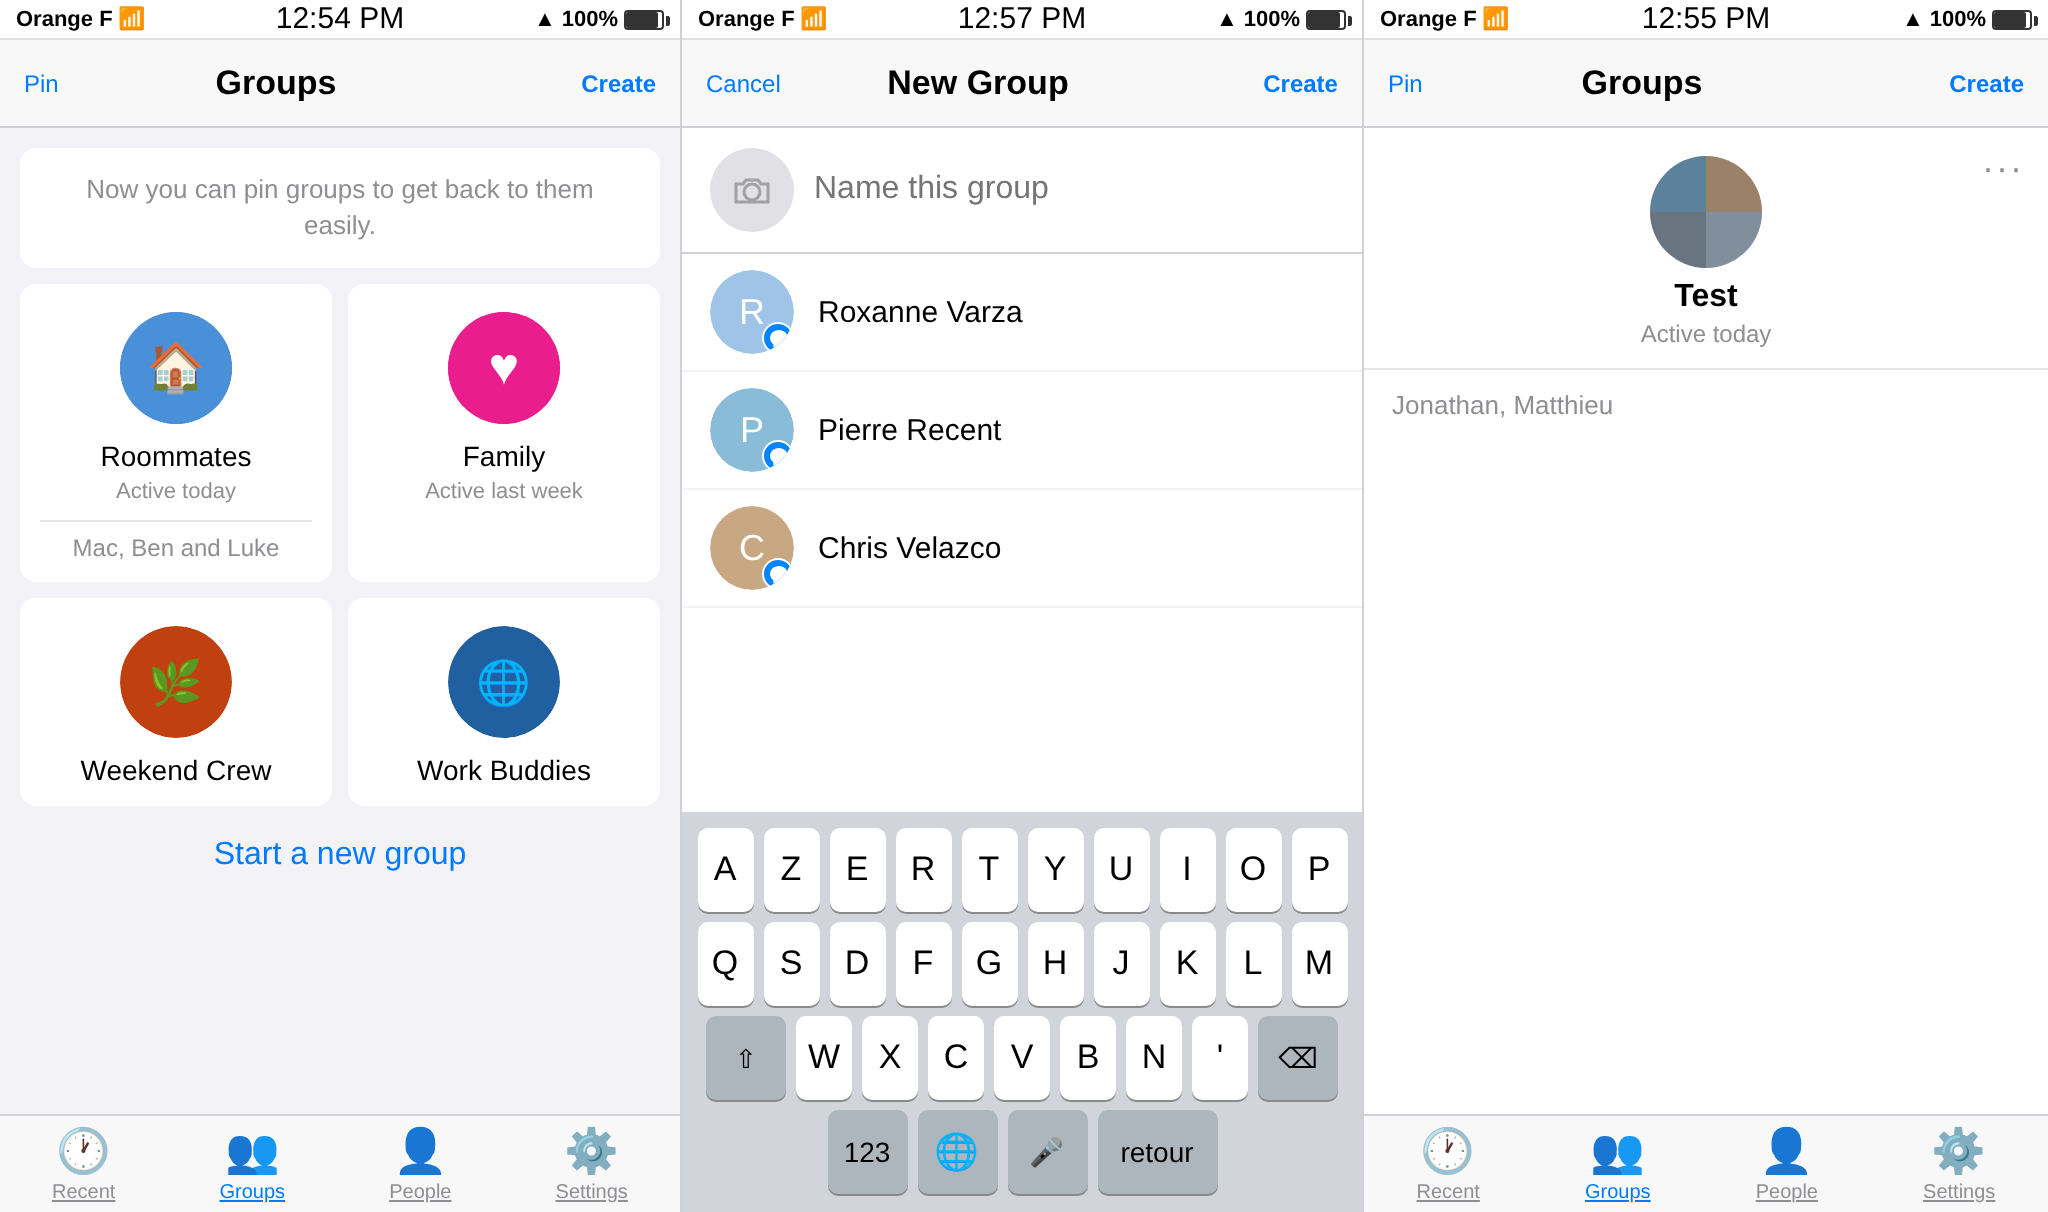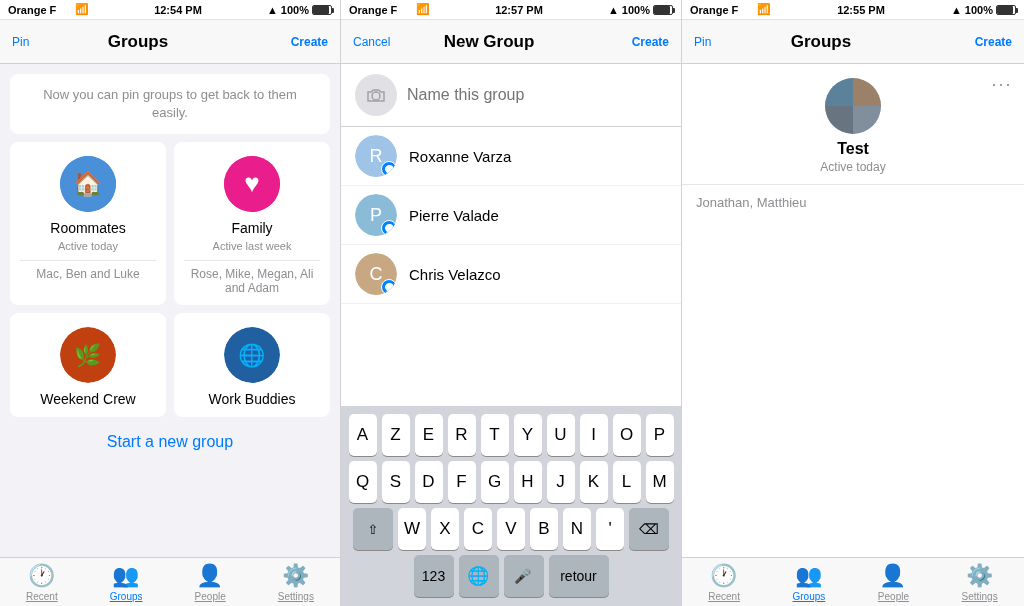--- a/index.html
+++ b/index.html
@@ -29,23 +29,23 @@
       background: #fff;
       display: flex;
       align-items: center;
       justify-content: space-between;
       padding: 0 8px;
       font-size: 11px;
       font-weight: 600;
       color: #000;
       border-bottom: 1px solid #e0e0e5;
     }
-    .status-left { display: flex; align-items: center; gap: 19px; justify-content: space-between; }
+    .status-left { display: flex; align-items: center; gap: 3px; justify-content: space-between; }
     .status-right { display: flex; align-items: center; gap: 3px; }
-    .status-center { font-size: 11px; font-weight: 700; }
+    .status-center { font-size: 15px; font-weight: 400; }
     .battery {
       display: inline-flex;
       align-items: center;
       width: 20px; height: 10px;
       border: 1.5px solid #333; border-radius: 2px;
       position: relative; font-size: 7px;
     }
     .battery::after {
       content: '';
       position: absolute; right: -3.5px; top: 2.5px;
@@ -323,21 +323,20 @@
 
     <div class="group-card">
       <div class="group-avatar" style="background:#e91e8c;">
         <svg viewBox="0 0 56 56">
             <circle cx="28" cy="28" r="28" fill="#e91e8c"></circle>
             <text x="28" y="36" text-anchor="middle" fill="white" font-size="26">♥</text>
           </svg>
       </div>
       <span class="group-name">Family</span>
       <span class="group-status">Active last week</span>
-      <div class="group-members">Rose, Mike, Megan, Ali and Adam</div>
     </div>
 
     <div class="group-card">
       <div class="group-avatar">
         <svg viewBox="0 0 56 56">
             <circle cx="28" cy="28" r="28" fill="#c04010"></circle>
             <text x="28" y="36" text-anchor="middle" fill="white" font-size="22">🌿</text>
           </svg>
       </div>
       <span class="group-name">Weekend Crew</span>
@@ -432,21 +431,21 @@
         <svg viewBox="0 0 42 42">
             <circle cx="21" cy="21" r="21" fill="#8abcd8"></circle>
             <text x="21" y="27" text-anchor="middle" fill="white" font-size="18">P</text>
           </svg>
         <div class="messenger-badge">
           <svg viewBox="0 0 9 9" fill="white">
               <path d="M4.5 0C2 0 0 1.8 0 4c0 1.3.7 2.4 1.7 3.1v1.9l1.8-1c.3.1.6.1 1 .1 2.5 0 4.5-1.8 4.5-4S7 0 4.5 0z"></path>
             </svg>
         </div>
       </div>
-      <span class="result-name">Pierre Valade</span>
+      <span class="result-name">Pierre Recent</span>
     </div>
     <div class="search-result-item">
       <div class="result-avatar">
         <svg viewBox="0 0 42 42">
             <circle cx="21" cy="21" r="21" fill="#c8a882"></circle>
             <text x="21" y="27" text-anchor="middle" fill="white" font-size="18">C</text>
           </svg>
         <div class="messenger-badge">
           <svg viewBox="0 0 9 9" fill="white">
               <path d="M4.5 0C2 0 0 1.8 0 4c0 1.3.7 2.4 1.7 3.1v1.9l1.8-1c.3.1.6.1 1 .1 2.5 0 4.5-1.8 4.5-4S7 0 4.5 0z"></path>

